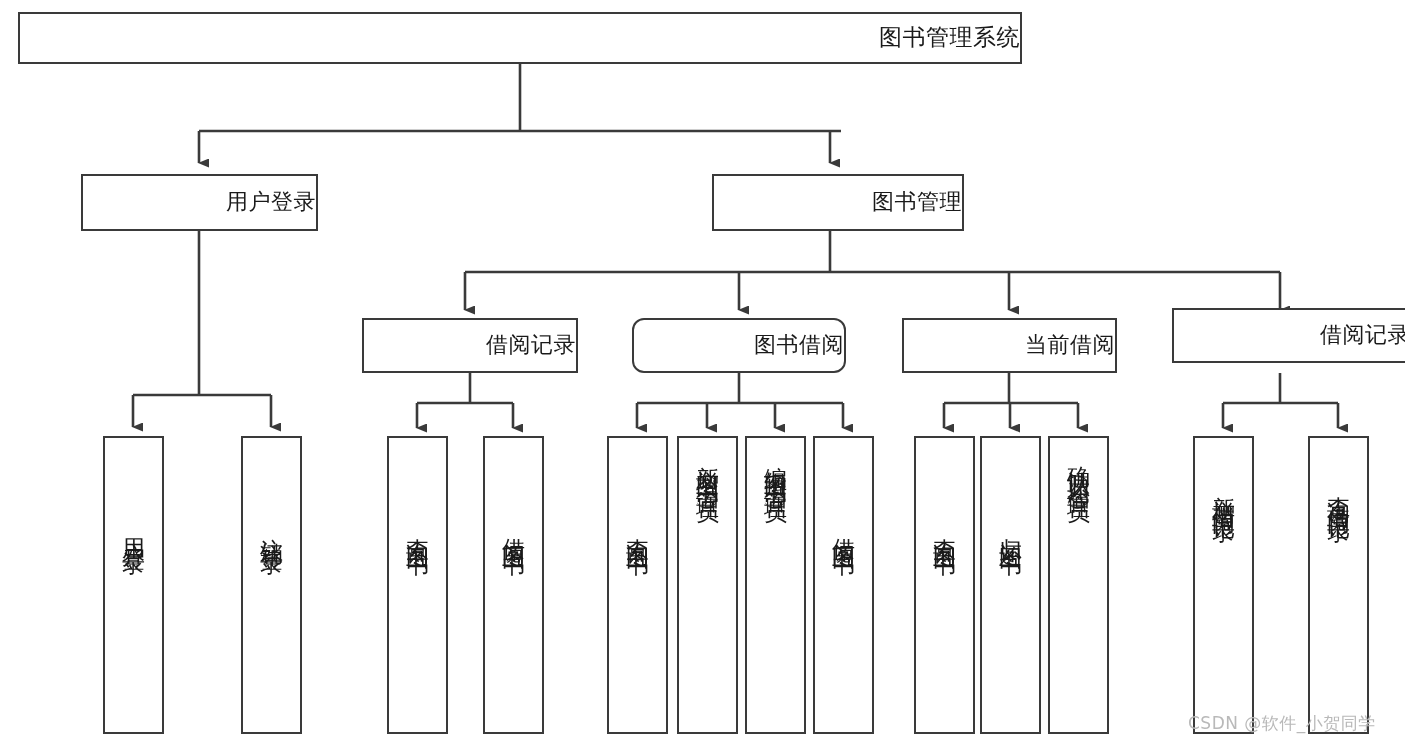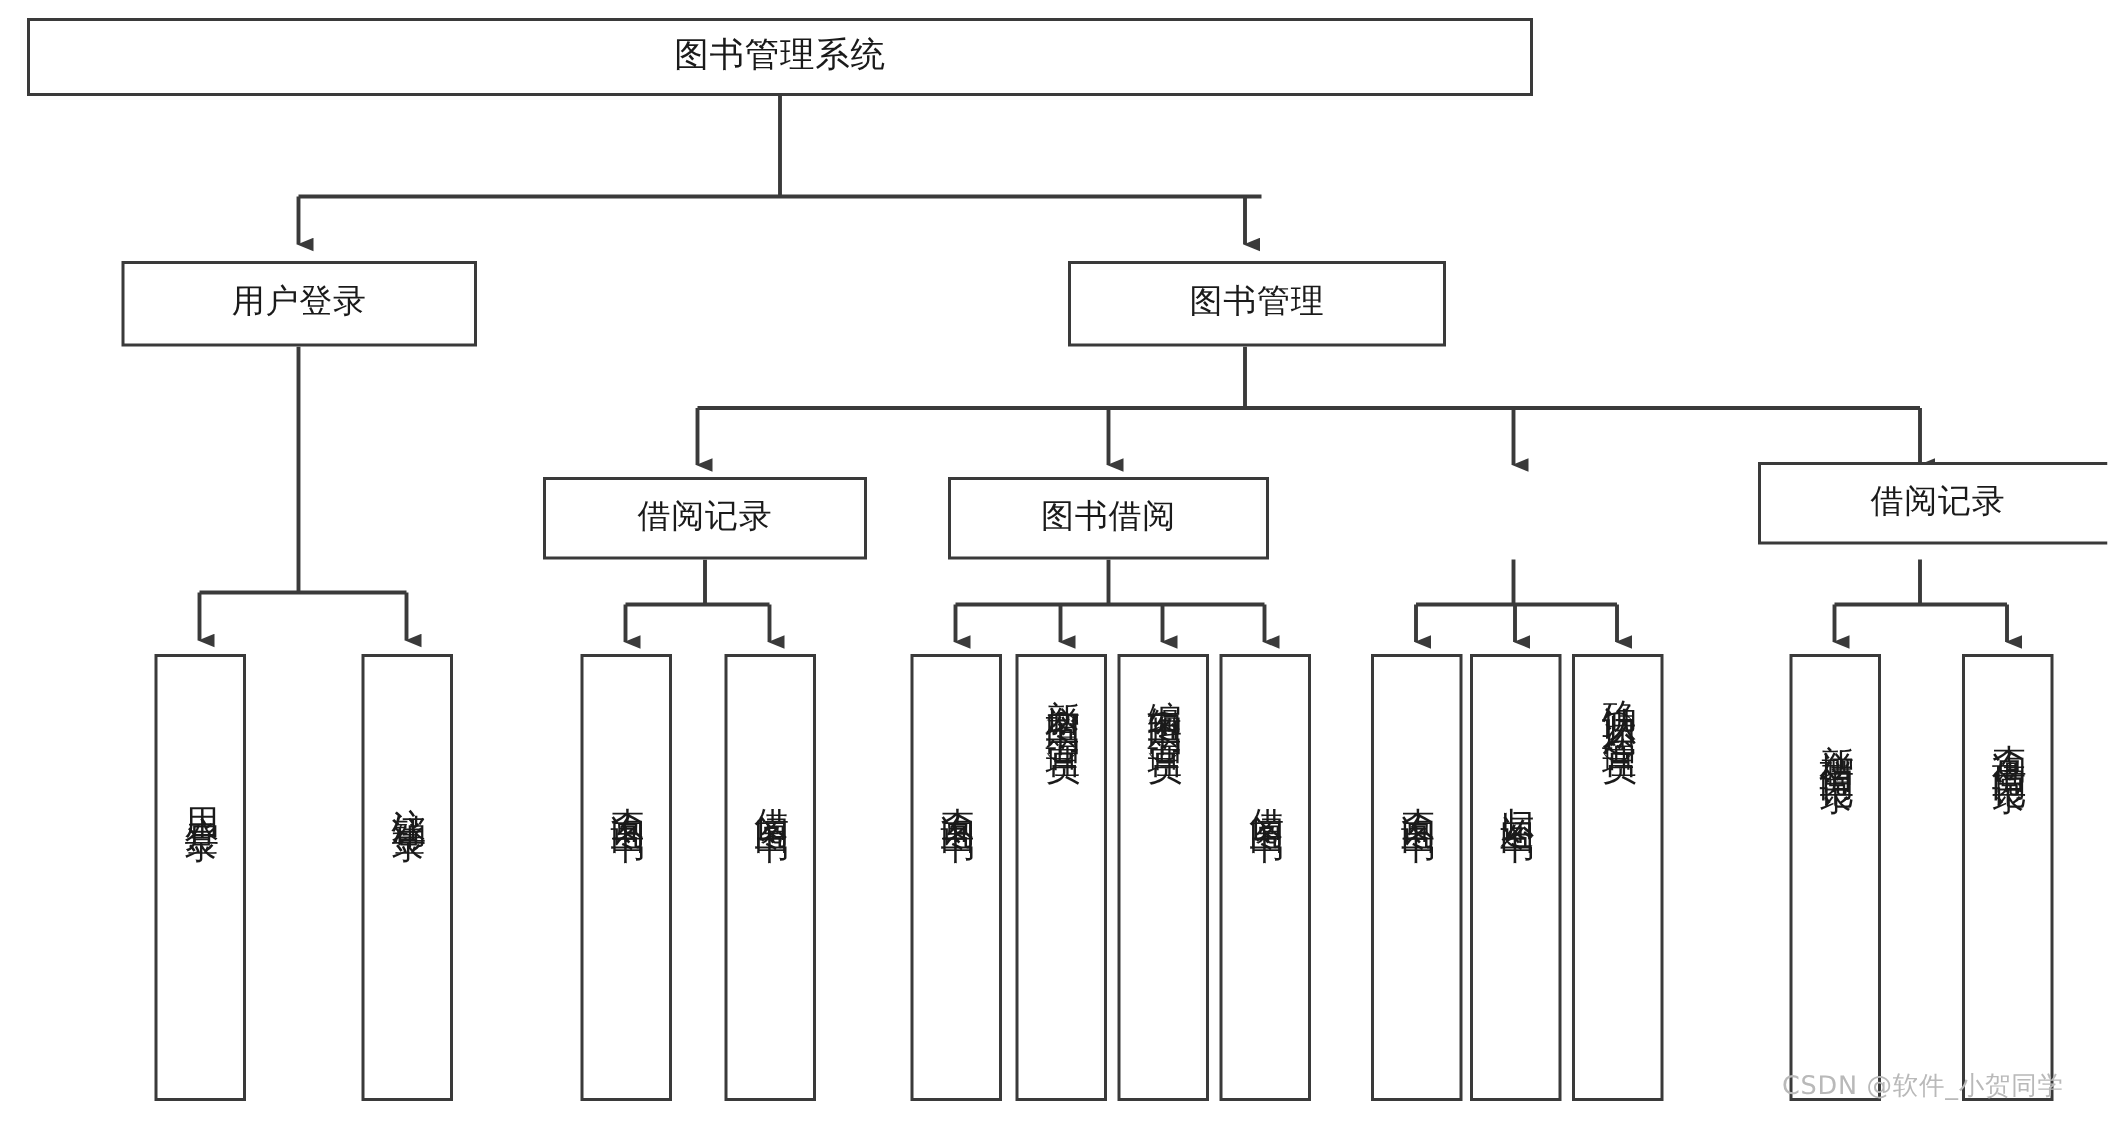--- a/index.html
+++ b/index.html
@@ -27,21 +27,21 @@
     height: 747px;
   }
   
   .node {
     position: absolute;
     box-sizing: border-box;
     background: #ffffff;
     border: 2px solid #3a3a3a;
     display: flex;
     align-items: center;
-    justify-content: center;
+    justify-content: flex-end;
     color: #1a1a1a;
   }
   .node.horiz {
     font-size: 22px;
     letter-spacing: 0.5px;
     line-height: 1.1;
   }
   .node.root {
     font-size: 23px;
   }
@@ -134,24 +134,27 @@
   </div>
 
   <div class="node horiz" style="left:712px; top:174px; width:252px; height:57px;">
     <span>图书管理</span>
   </div>
 
   <div class="node horiz" style="left:362px; top:318px; width:216px; height:55px;">
     <span>借阅记录</span>
   </div>
 
-  <div class="node horiz" style="left:632px; top:318px; width:214px; height:55px;">
+  <div class="node horiz" style="left:632px; top:318px; width:214px; height:55px;border-radius:12px;">
     <span>图书借阅</span>
   </div>
 
+  <div class="node horiz" style="left:902px; top:318px; width:215px; height:55px;">
+    <span>当前借阅</span>
+  </div>
 
   <div class="node horiz" style="left:1172px; top:308px; width:240px; height:55px;">
     <span>借阅记录</span>
   </div>
 
   <div class="node vert" style="left:103px; top:436px; width:61px; height:298px;">
     <span class="vtext" style="padding-top:82px;">用户登录</span>
   </div>
 
   <div class="node vert" style="left:241px; top:436px; width:61px; height:298px;">

